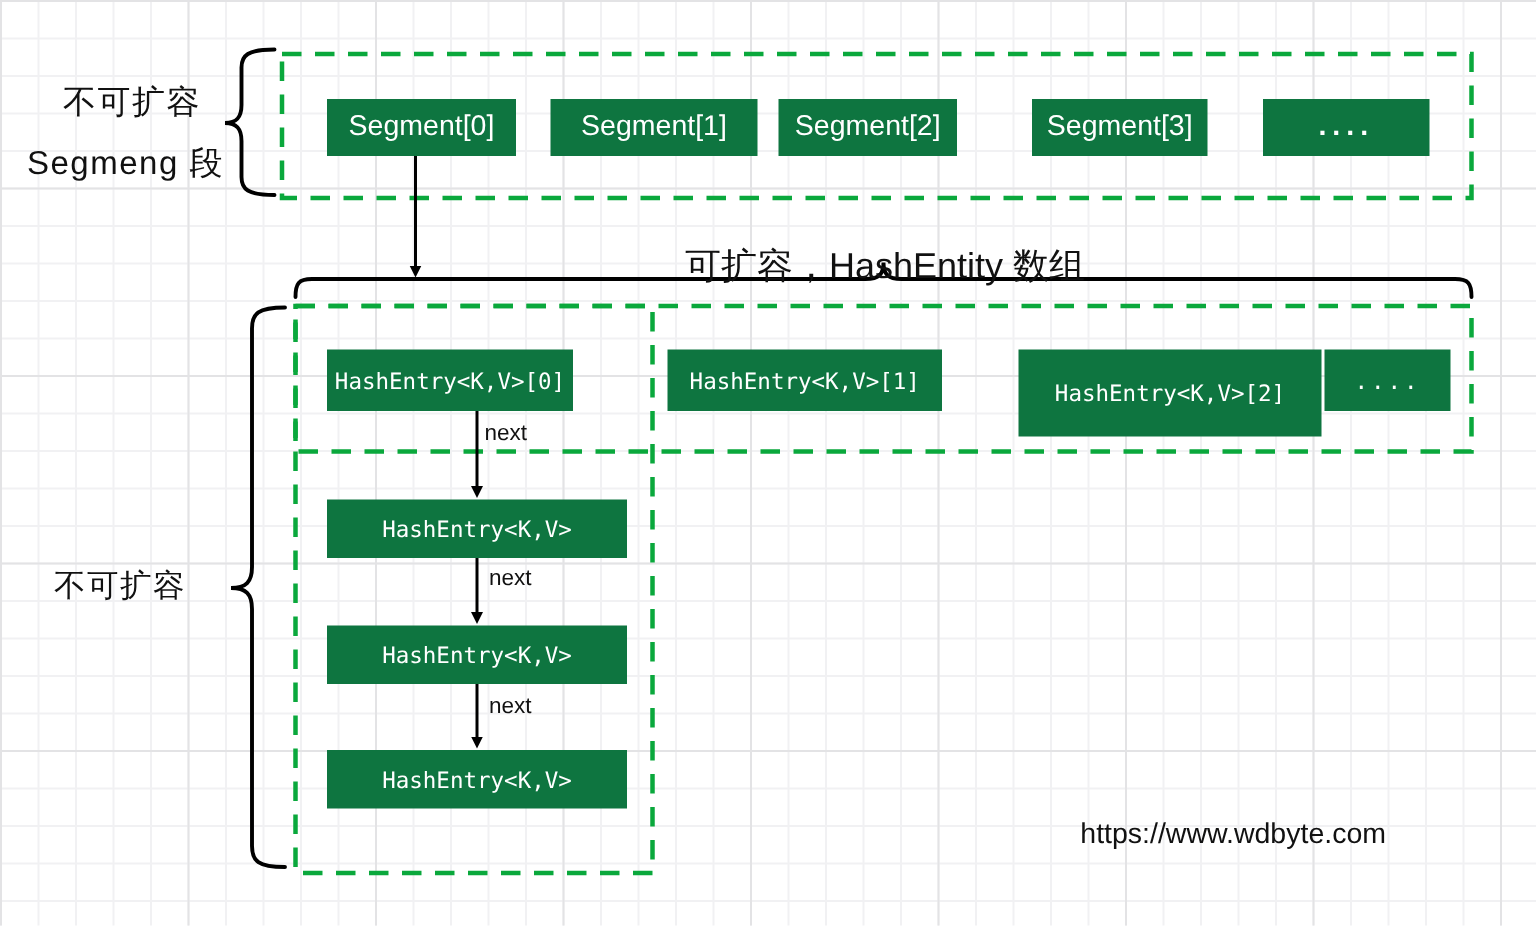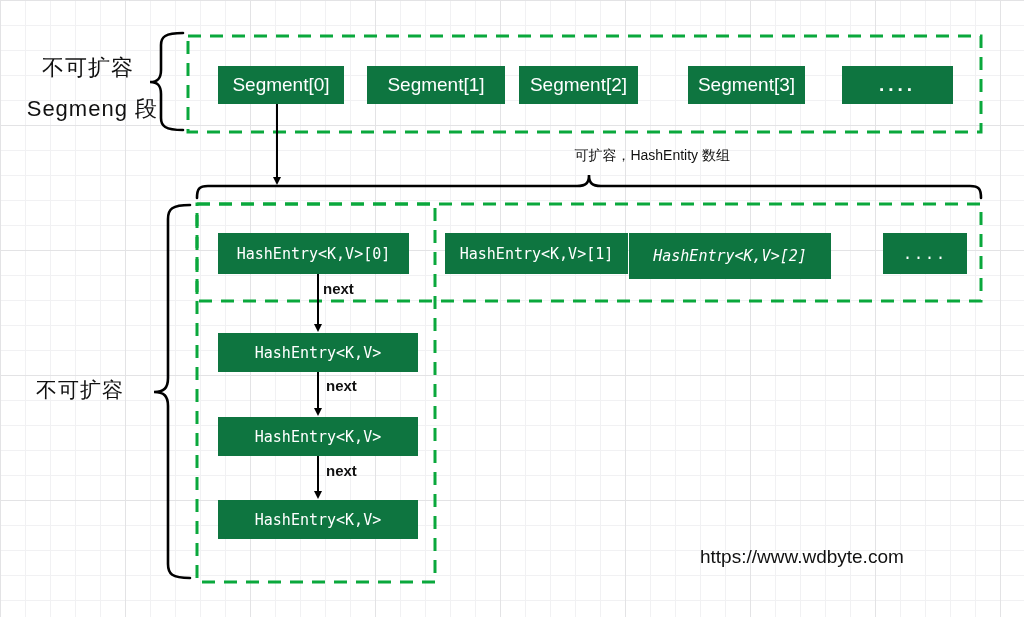--- a/index.html
+++ b/index.html
@@ -26,22 +26,22 @@
     position:absolute;z-index:2;
     background:#0e7540;
     color:#ffffff;
     display:flex;align-items:center;justify-content:center;
     box-sizing:border-box;
   }
   .seg{font-size:19px;font-family:"Liberation Sans",sans-serif;}
   .mono{font-size:15px;font-family:"DejaVu Sans Mono","Liberation Mono",monospace;}
   .dots-sans{letter-spacing:4px;font-weight:bold;}
   .dots-mono{letter-spacing:2px;}
-  .next-lbl{font-size:15px;z-index:2;font-weight:bold;}
-  .note{font-size:14px;text-align:right;}
+  .next-lbl{font-size:15px;z-index:2;}
+  .note{font-size:24px;text-align:center;margin-top:14px;}
   .title{
     font-size:33px;font-weight:bold;white-space:nowrap;
     font-family:"Liberation Sans",sans-serif;
   }
   .url{font-size:19px;text-align:right;}
 </style>
 </head>
 <body>
 
 <div class="stage">
@@ -69,40 +69,40 @@
              C589,183 592,186 601,186 L970,186 C979,186 981,189 981,198" fill="none" stroke="#000" stroke-width="2.6" stroke-linecap="round"></path>
 
     <line x1="277" y1="104" x2="277" y2="178" stroke="#000" stroke-width="2" marker-end="url(#arrow)"></line>
 
     <line x1="318" y1="274" x2="318" y2="325" stroke="#000" stroke-width="2" marker-end="url(#arrow)"></line>
     <line x1="318" y1="371" x2="318" y2="409" stroke="#000" stroke-width="2" marker-end="url(#arrow)"></line>
     <line x1="318" y1="455" x2="318" y2="492" stroke="#000" stroke-width="2" marker-end="url(#arrow)"></line>
   </svg>
 
   <div class="txt cn" style="left:28px;top:53px;width:120px;text-align:center;">不可扩容</div>
-  <div class="txt cn" style="left:18px;top:94px;width:140px;text-align:right;">Segmeng 段</div>
+  <div class="txt cn" style="left:18px;top:94px;width:140px;text-align:left;">Segmeng 段</div>
 
   <div class="greenbox seg" style="left:218px;top:66px;width:126px;height:38px;">Segment[0]</div>
   <div class="greenbox seg" style="left:367px;top:66px;width:138px;height:38px;">Segment[1]</div>
   <div class="greenbox seg" style="left:519px;top:66px;width:119px;height:38px;">Segment[2]</div>
   <div class="greenbox seg" style="left:688px;top:66px;width:117px;height:38px;">Segment[3]</div>
   <div class="greenbox seg dots-sans" style="left:842px;top:66px;width:111px;height:38px;">....</div>
 
   <div class="txt note" style="left:450px;top:147px;width:280px;">可扩容，HashEntity 数组</div>
 
-  <div class="greenbox mono" style="left:218px;top:233px;width:191px;height:41px;">HashEntry&lt;K,V&gt;[0]</div>
+  <div class="greenbox mono" style="left:218px;top:233px;width:164px;height:41px;">HashEntry&lt;K,V&gt;[0]</div>
   <div class="greenbox mono" style="left:445px;top:233px;width:183px;height:41px;">HashEntry&lt;K,V&gt;[1]</div>
-  <div class="greenbox mono" style="left:629px;top:233px;width:202px;height:46px;font-style:italic;">HashEntry&lt;K,V&gt;[2]</div>
+  <div class="greenbox mono" style="left:679px;top:233px;width:202px;height:58px;">HashEntry&lt;K,V&gt;[2]</div>
   <div class="greenbox mono dots-mono" style="left:883px;top:233px;width:84px;height:41px;">....</div>
 
   <div class="txt next-lbl" style="left:323px;top:280px;">next</div>
   <div class="txt next-lbl" style="left:326px;top:377px;">next</div>
   <div class="txt next-lbl" style="left:326px;top:462px;">next</div>
 
   <div class="greenbox mono" style="left:218px;top:333px;width:200px;height:39px;">HashEntry&lt;K,V&gt;</div>
   <div class="greenbox mono" style="left:218px;top:417px;width:200px;height:39px;">HashEntry&lt;K,V&gt;</div>
   <div class="greenbox mono" style="left:218px;top:500px;width:200px;height:39px;">HashEntry&lt;K,V&gt;</div>
 
   <div class="txt" style="left:36px;top:376px;font-size:21px;letter-spacing:1px;">不可扩容</div>
 
-  <div class="txt url" style="left:700px;top:546px;width:188px;">https://www.wdbyte.com</div>
+  <div class="txt url" style="left:700px;top:546px;width:224px;">https://www.wdbyte.com</div>
 
 </div>
 
 </body></html>

